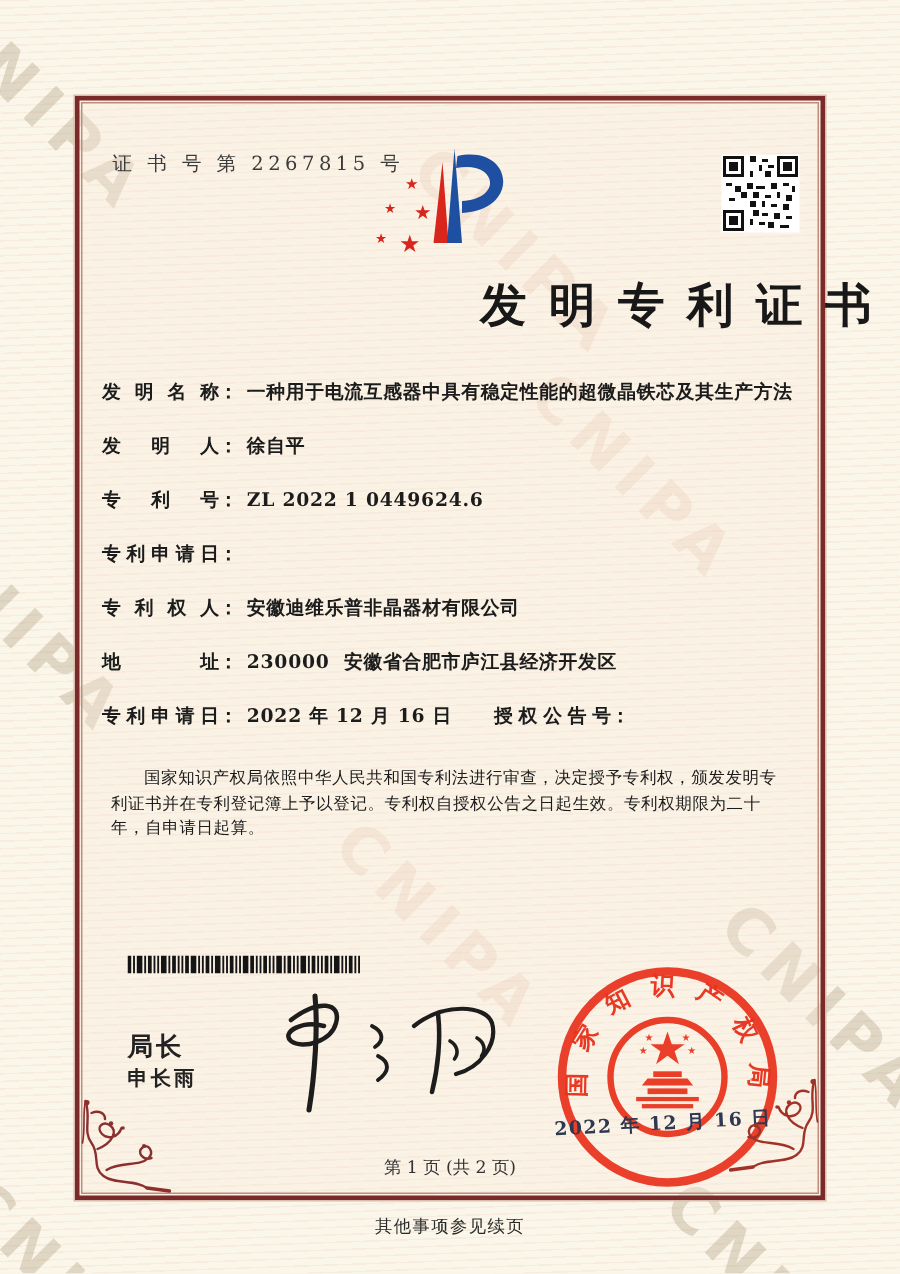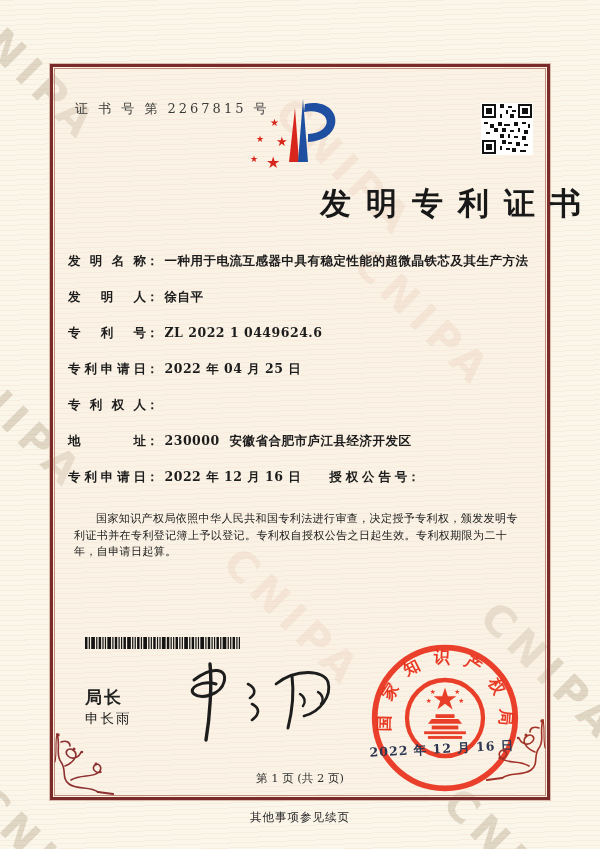--- a/index.html
+++ b/index.html
@@ -34,21 +34,21 @@
           font-weight:600;flex:0 0 78px;}
   .fcolon{font-weight:600;margin-right:6px;}
   .fvalue{font-weight:700;white-space:pre-wrap;letter-spacing:0.5px;}
   .fpair2{margin-left:28px;display:flex;align-items:flex-start;}
   
   #bodytext{left:74px;top:495px;width:452px;font-size:11px;line-height:1.5;color:#1b1b1b;margin-top:16px;}
   #bodytext p{margin:0;text-indent:2em;letter-spacing:0.4px;}
   
   #barcode{left:85px;top:637px;}
   #director-title{left:85px;top:686px;font-size:17px;font-weight:bold;color:#222;letter-spacing:2px;}
-  #director-name{left:85px;top:710px;font-size:13.5px;font-weight:normal;color:#222;letter-spacing:2px;}
+  #director-name{left:85px;top:710px;font-size:13.5px;font-weight:bold;color:#222;letter-spacing:2px;}
   #signature{left:172px;top:658px;}
   #seal{left:366px;top:642px;width:158px;height:152px;}
   #seal svg{position:absolute;left:0;top:0;}
   #seal-date{position:absolute;left:-6px;right:0;top:99px;text-align:center;
              font-size:12.5px;font-weight:bold;color:#2e3850;transform:rotate(-3deg);
              white-space:pre-wrap;letter-spacing:1px;}
   .seal-arc-text{letter-spacing:14px;font-weight:bold;font-family:"DejaVu Serif",serif;}
   #page-number{left:0;right:0;top:771px;text-align:center;font-size:11.5px;color:#333;white-space:pre-wrap;}
   #continuation{left:0;right:0;top:810px;text-align:center;font-size:11.5px;color:#2a2a2a;letter-spacing:1px;}
   .ornament{position:absolute;}
@@ -150,25 +150,25 @@
       <span class="fvalue">徐自平</span>
     </div>
     <div class="frow">
       <span class="flabel">专利号</span>
       <span class="fcolon">：</span>
       <span class="fvalue">ZL 2022 1 0449624.6</span>
     </div>
     <div class="frow">
       <span class="flabel">专利申请日</span>
       <span class="fcolon">：</span>
-      <span class="fvalue">2022 年 04 月 25 日</span>
     </div>
     <div class="frow">
       <span class="flabel">专利权人</span>
       <span class="fcolon">：</span>
+      <span class="fvalue">安徽迪维乐普非晶器材有限公司</span>
     </div>
     <div class="frow">
       <span class="flabel">地址</span>
       <span class="fcolon">：</span>
       <span class="fvalue">230000  安徽省合肥市庐江县经济开发区</span>
     </div>
     <div class="frow">
       <span class="flabel">专利申请日</span>
       <span class="fcolon">：</span>
       <span class="fvalue">2022 年 12 月 16 日</span>

